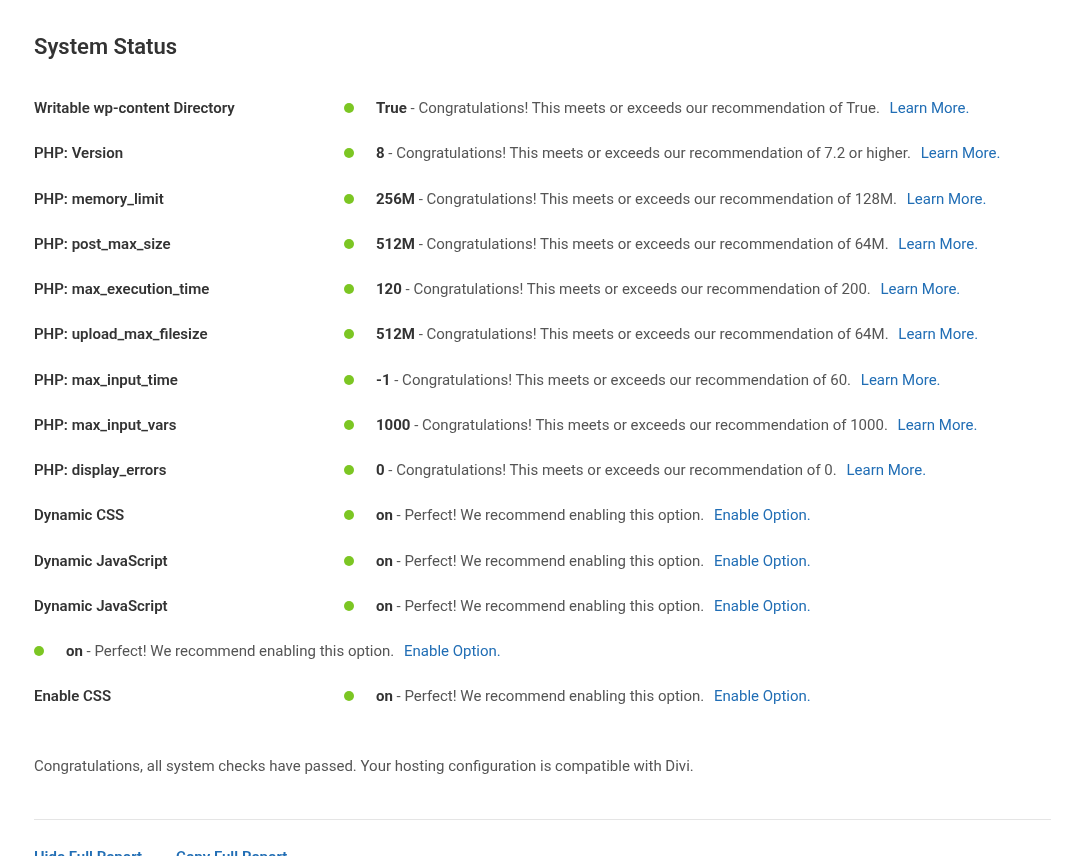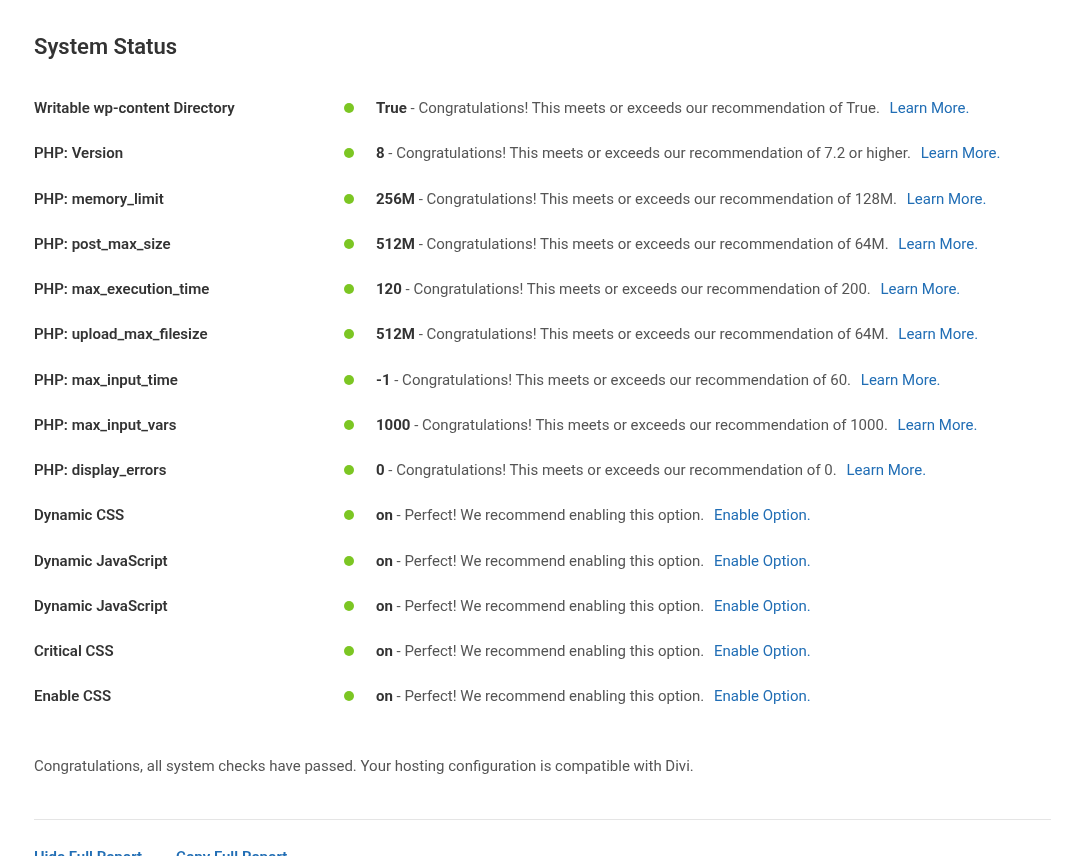--- a/index.html
+++ b/index.html
@@ -142,21 +142,20 @@
       <div class="status-label">Dynamic JavaScript</div>
       <div class="status-indicator"></div>
       <div class="status-message"><span class="status-value">on</span><span> - Perfect! We recommend enabling this option. </span><a class="status-link">Enable Option.</a></div>
     </div>
     <div class="status-row">
       <div class="status-label">Dynamic JavaScript</div>
       <div class="status-indicator"></div>
       <div class="status-message"><span class="status-value">on</span><span> - Perfect! We recommend enabling this option. </span><a class="status-link">Enable Option.</a></div>
     </div>
     <div class="status-row">
-      <div class="status-label">Critical CSS</div>
       <div class="status-indicator"></div>
       <div class="status-message"><span class="status-value">on</span><span> - Perfect! We recommend enabling this option. </span><a class="status-link">Enable Option.</a></div>
     </div>
     <div class="status-row">
       <div class="status-label">Enable CSS</div>
       <div class="status-indicator"></div>
       <div class="status-message"><span class="status-value">on</span><span> - Perfect! We recommend enabling this option. </span><a class="status-link">Enable Option.</a></div>
     </div>
   </div>
 

